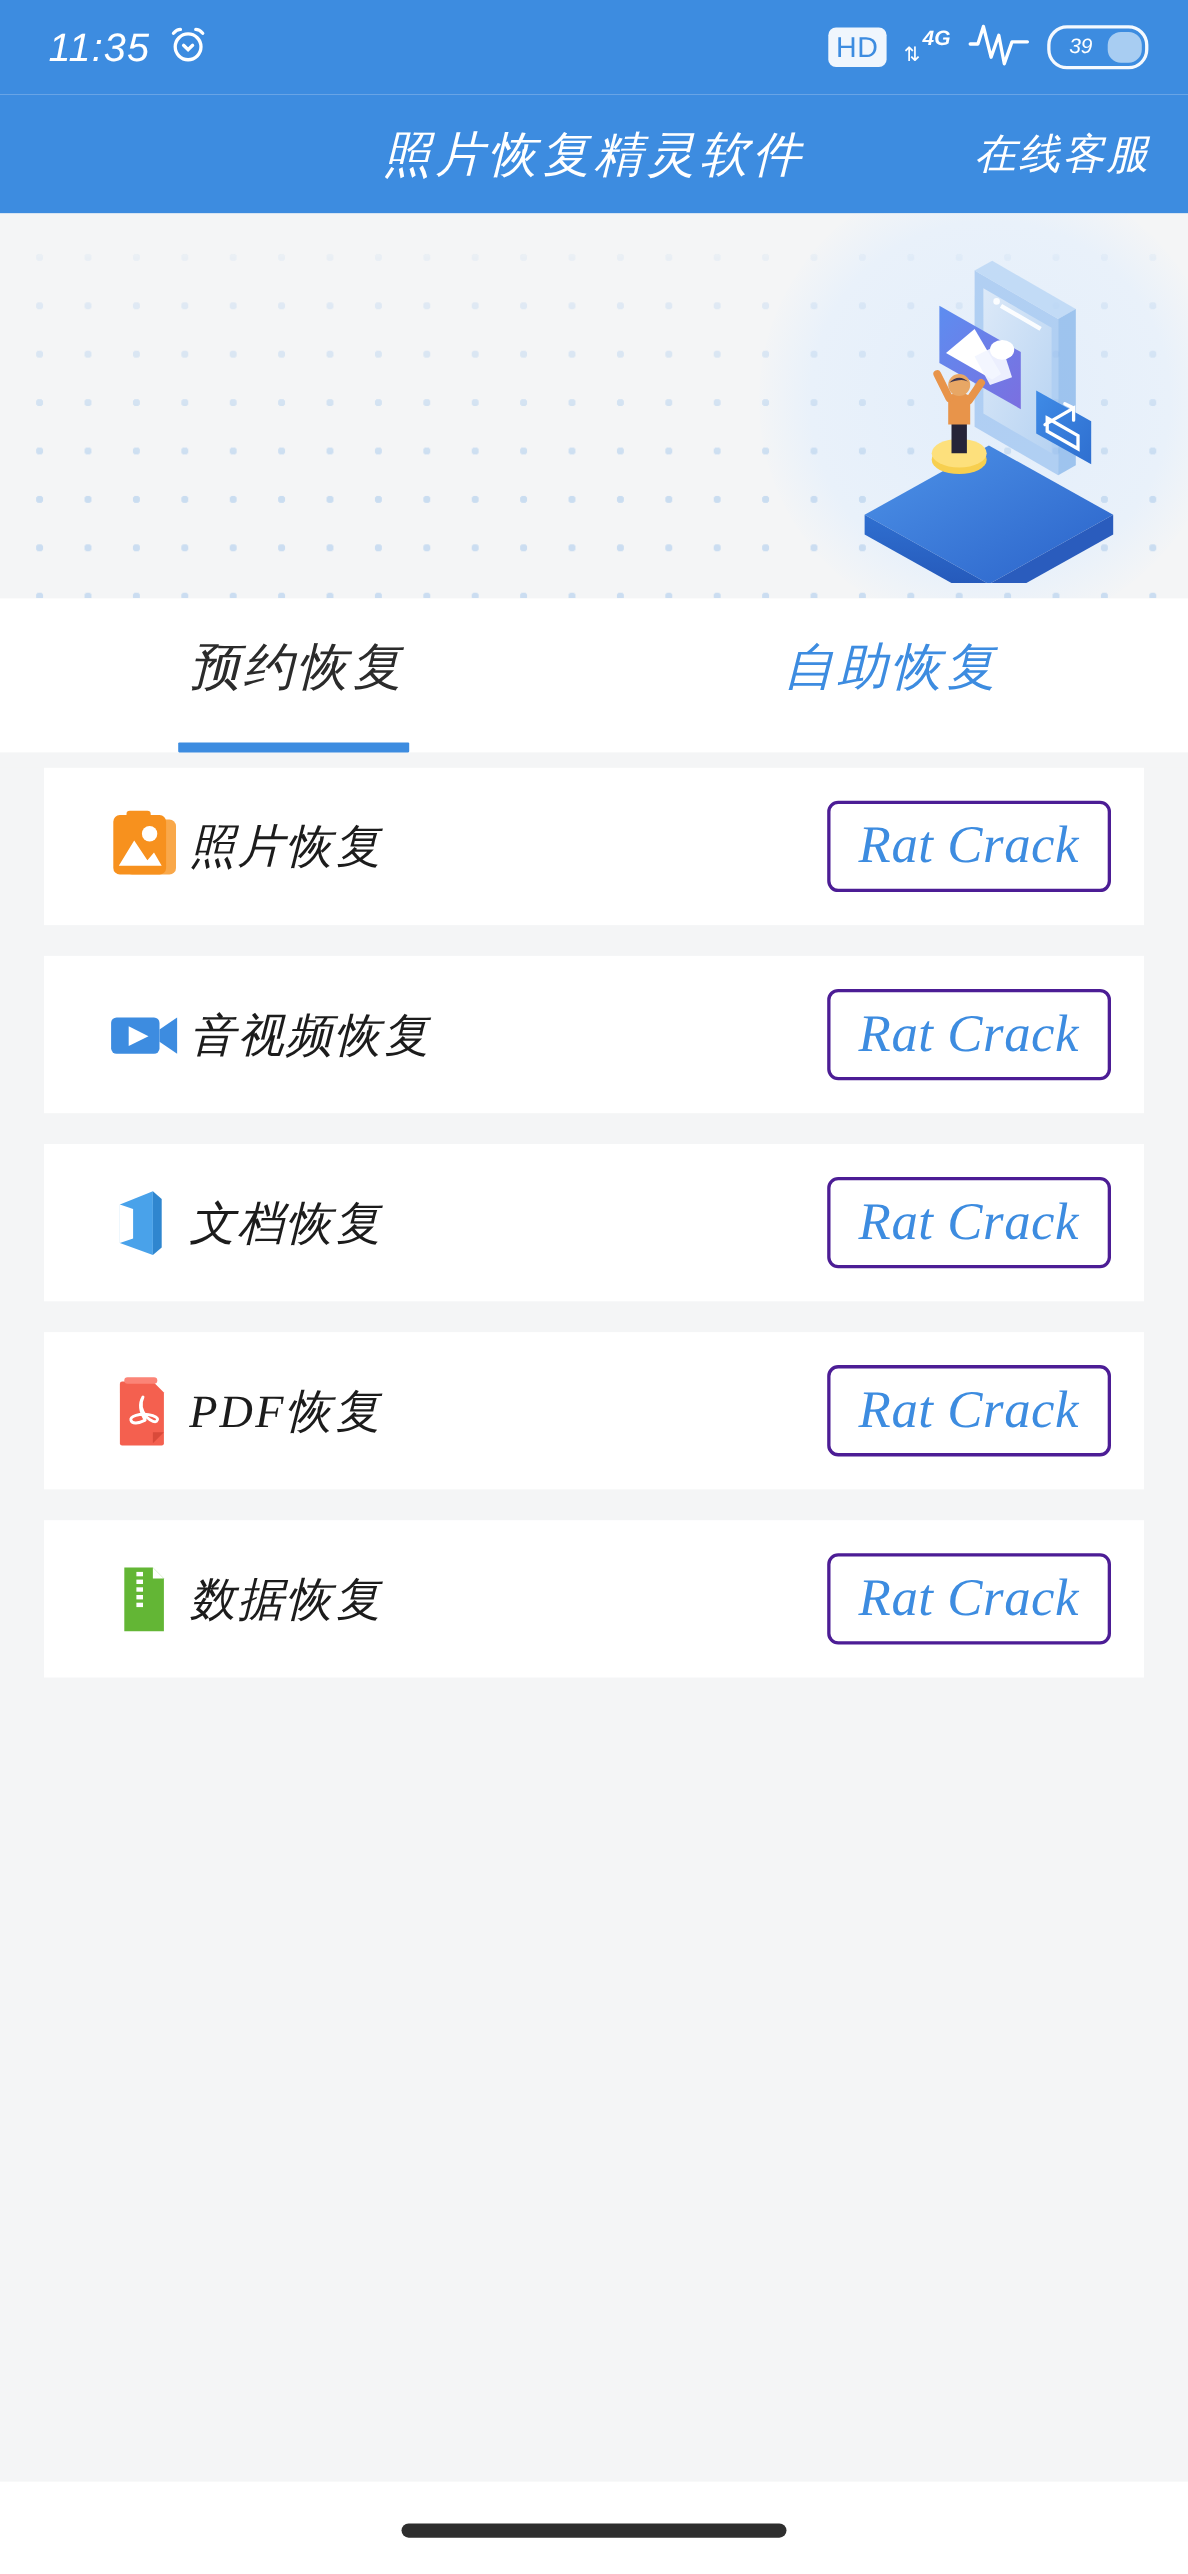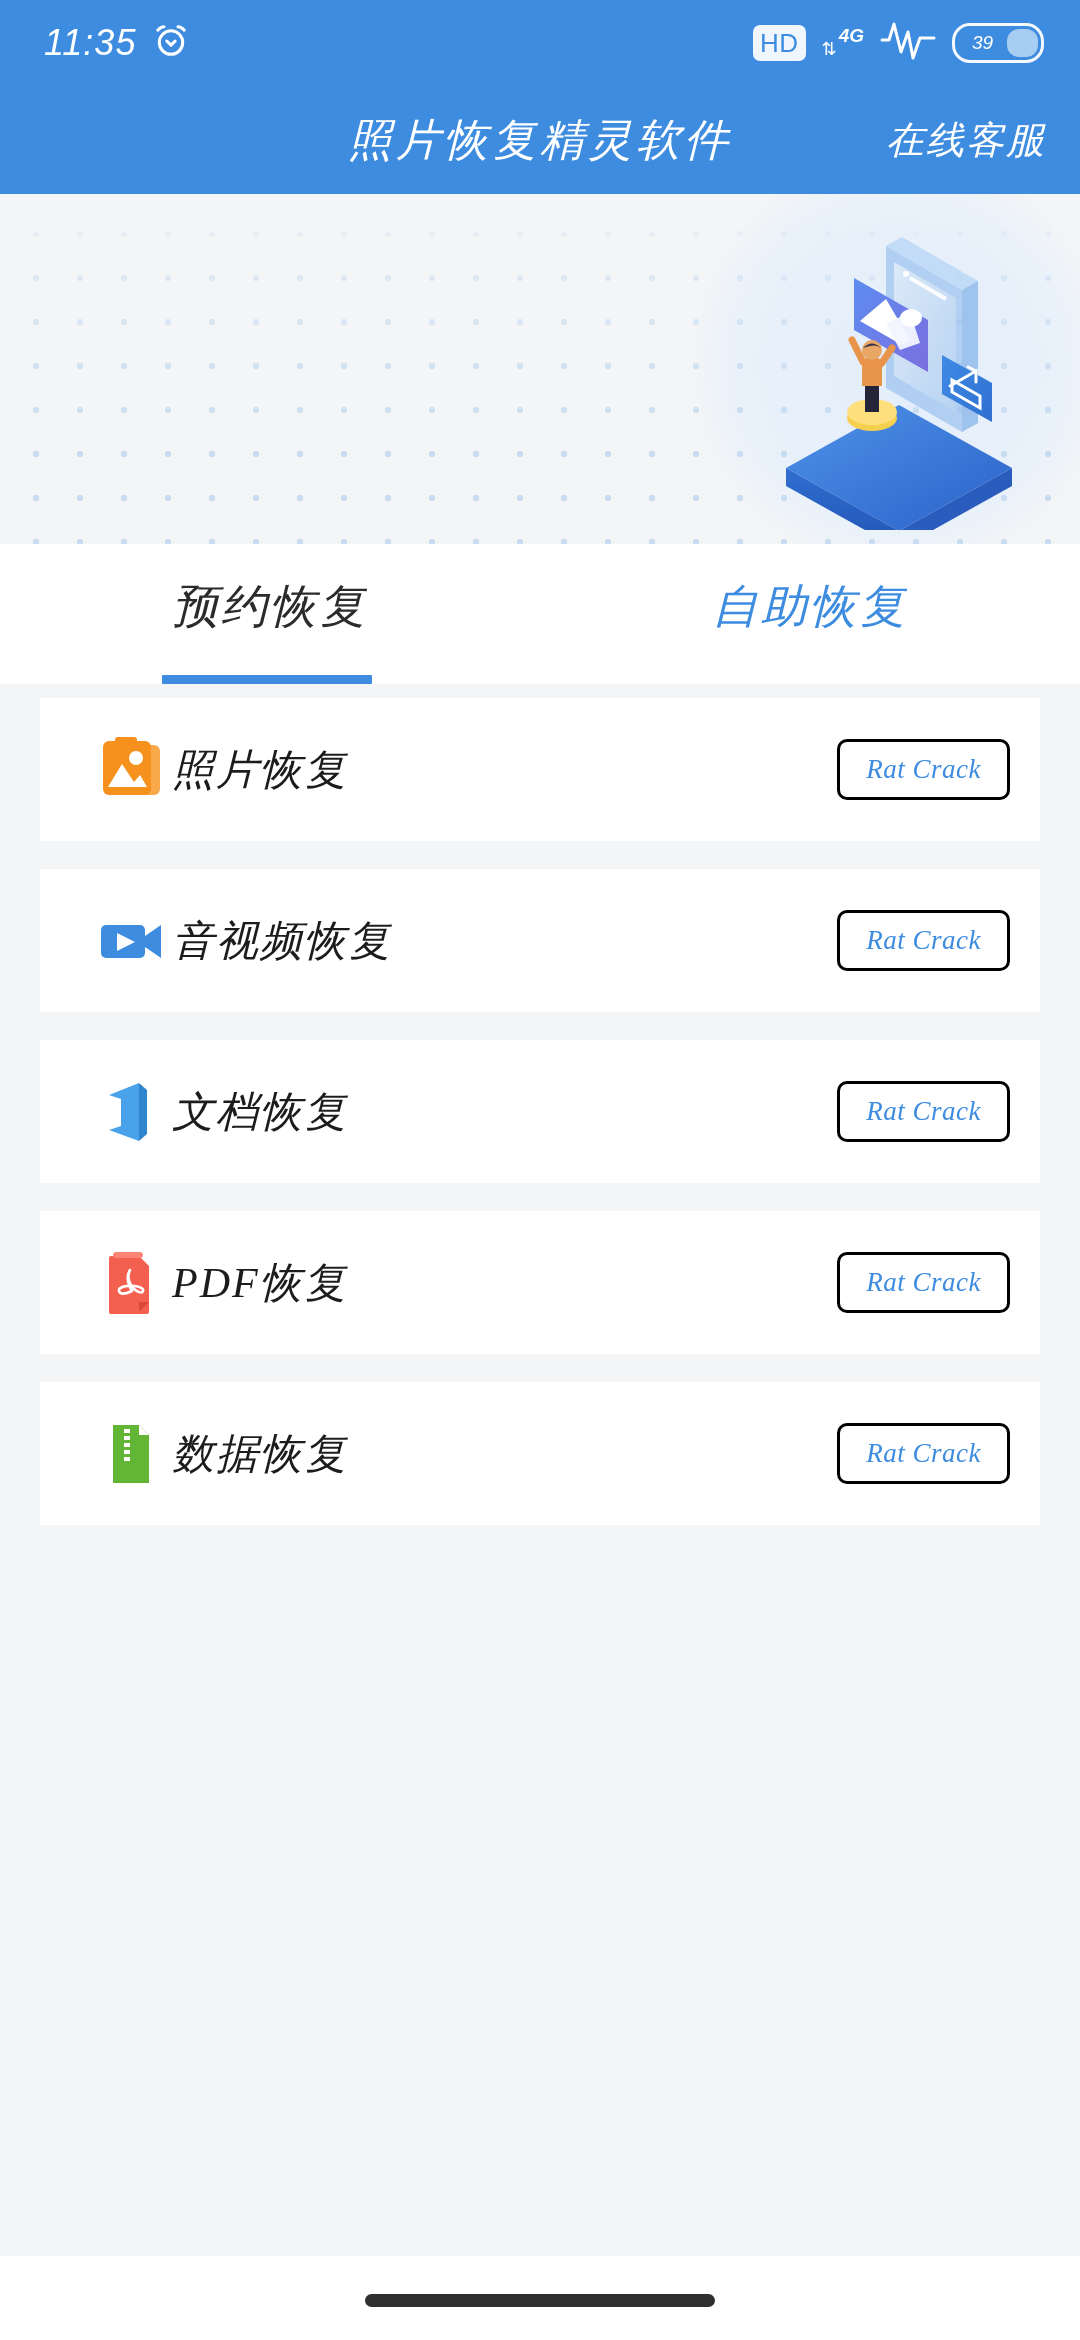--- a/index.html
+++ b/index.html
@@ -117,23 +117,23 @@
     width:84px; height:84px; flex:0 0 84px;
     display:flex; align-items:center; justify-content:center;
   }
   .row-label{
     font-size:42px; color:#1c1c1c;
     letter-spacing:2px;
     font-family:"Liberation Serif","DejaVu Serif",serif;
     font-style:italic;
   }
   .row-btn{
-    margin-left:auto; border:3px solid #000000; border-radius:10px;
+    margin-left:auto; border:3px solid #4c1d95; border-radius:10px;
     color:#3d8ce0; background:#fff;
-    font-size:27px; padding:13px 26px; letter-spacing:.5px;
+    font-size:48px; padding:13px 26px; letter-spacing:.5px;
     font-family:"Liberation Serif","DejaVu Serif",serif;
     font-style:italic; cursor:pointer; white-space:nowrap;
     line-height:1.05;
   }
   .navbar{
     position:absolute; bottom:0; left:0; right:0;
     height:84px; background:#fff;
     display:flex; align-items:center; justify-content:center;
   }
   .home-indicator{

